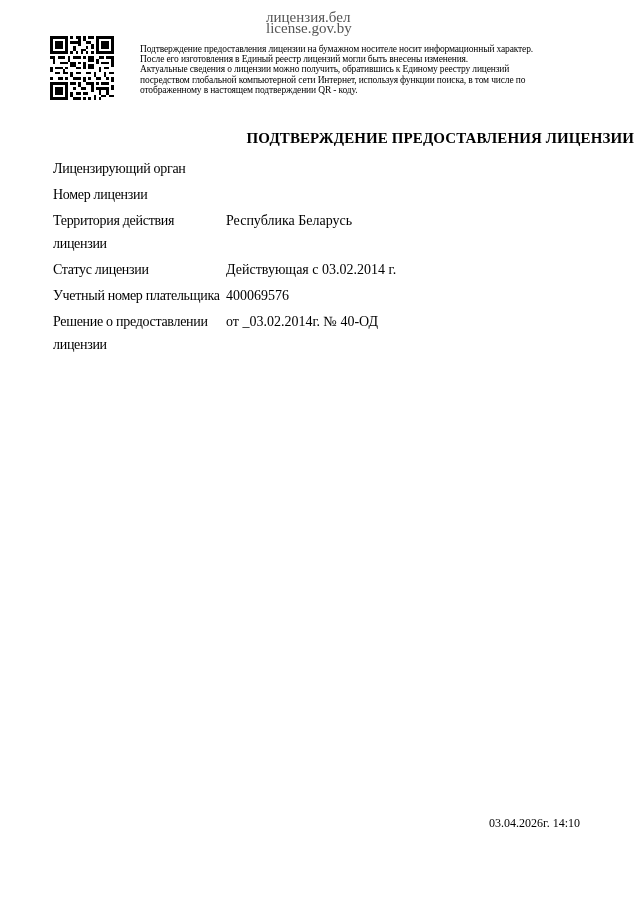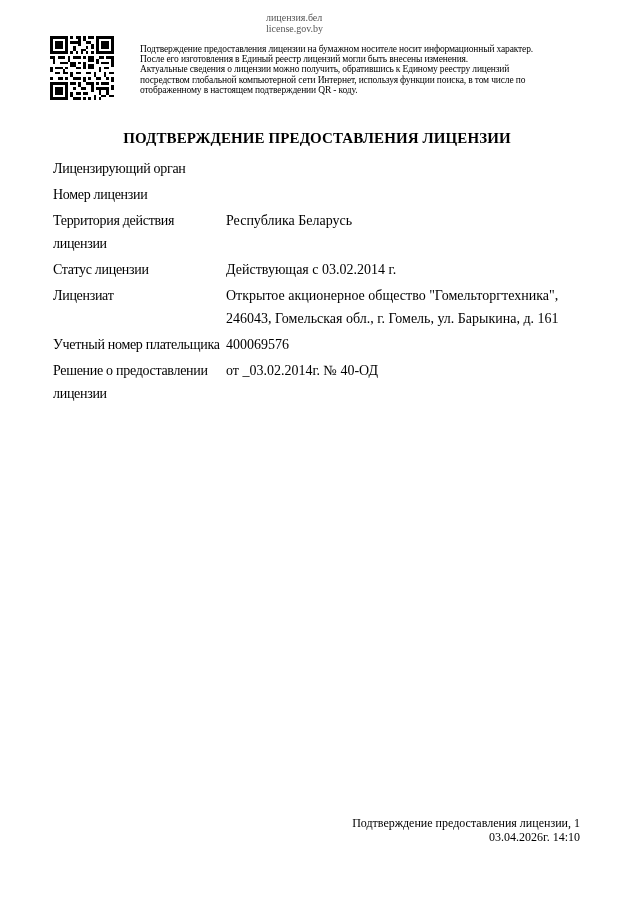--- a/index.html
+++ b/index.html
@@ -12,21 +12,21 @@
       height: 898px;
       position: relative;
       overflow: hidden;
       font-family: "Liberation Serif", "DejaVu Serif", serif;
       color: #000000;
     }
     .site-urls {
       position: absolute;
       left: 266px;
       top: 12px;
-      font-size: 10px;
+      font-size: 15px;
       line-height: 11px;
       color: #555555;
       text-align: left;
     }
     .site-urls div { white-space: nowrap; }
     .qr {
       position: absolute;
       left: 50px;
       top: 36px;
       width: 64px;
@@ -41,21 +41,21 @@
       font-size: 9.5px;
       line-height: 10.2px;
       letter-spacing: -0.15px;
     }
     .notice div { white-space: nowrap; }
     .doc-title {
       position: absolute;
       left: 0;
       top: 130px;
       width: 634px;
-      text-align: center;
+      text-align: right;
       font-weight: bold;
       font-size: 15px;
       letter-spacing: 0.1px;
     }
     .fields {
       position: absolute;
       left: 53px;
       top: 157px;
       width: 540px;
     }
@@ -220,29 +220,24 @@
   </div>
   <div class="field-row">
     <div class="field-label">Территория действия лицензии</div>
     <div class="field-value">Республика Беларусь</div>
   </div>
   <div class="field-row">
     <div class="field-label">Статус лицензии</div>
     <div class="field-value">Действующая с 03.02.2014 г.</div>
   </div>
   <div class="field-row">
-    <div class="field-label">Лицензиат</div>
-    <div class="field-value">Открытое акционерное общество "Гомельторгтехника", 246043, Гомельская обл., г. Гомель, ул. Барыкина, д. 161</div>
-  </div>
-  <div class="field-row">
     <div class="field-label">Учетный номер плательщика</div>
     <div class="field-value">400069576</div>
   </div>
   <div class="field-row">
     <div class="field-label">Решение о предоставлении лицензии</div>
     <div class="field-value">от _03.02.2014г. № 40-ОД</div>
   </div>
 </div>
 
 <div class="footer">
-  <div>Подтверждение предоставления лицензии, 1</div>
   <div>03.04.2026г. 14:10</div>
 </div>
 
 </body></html>

